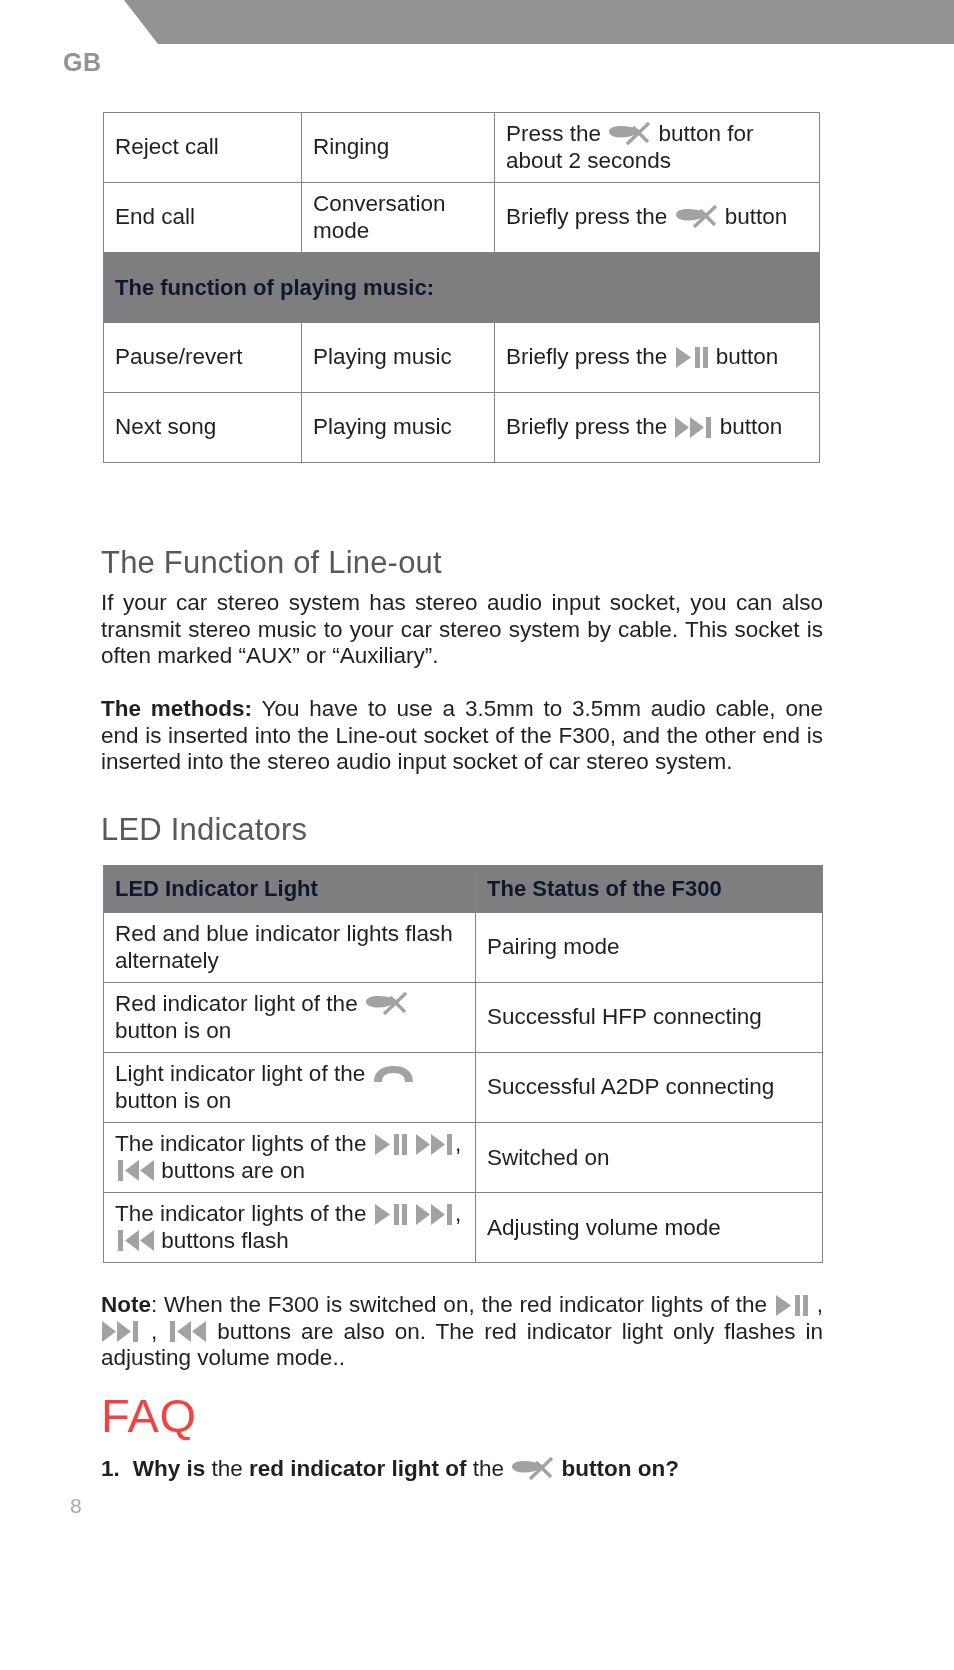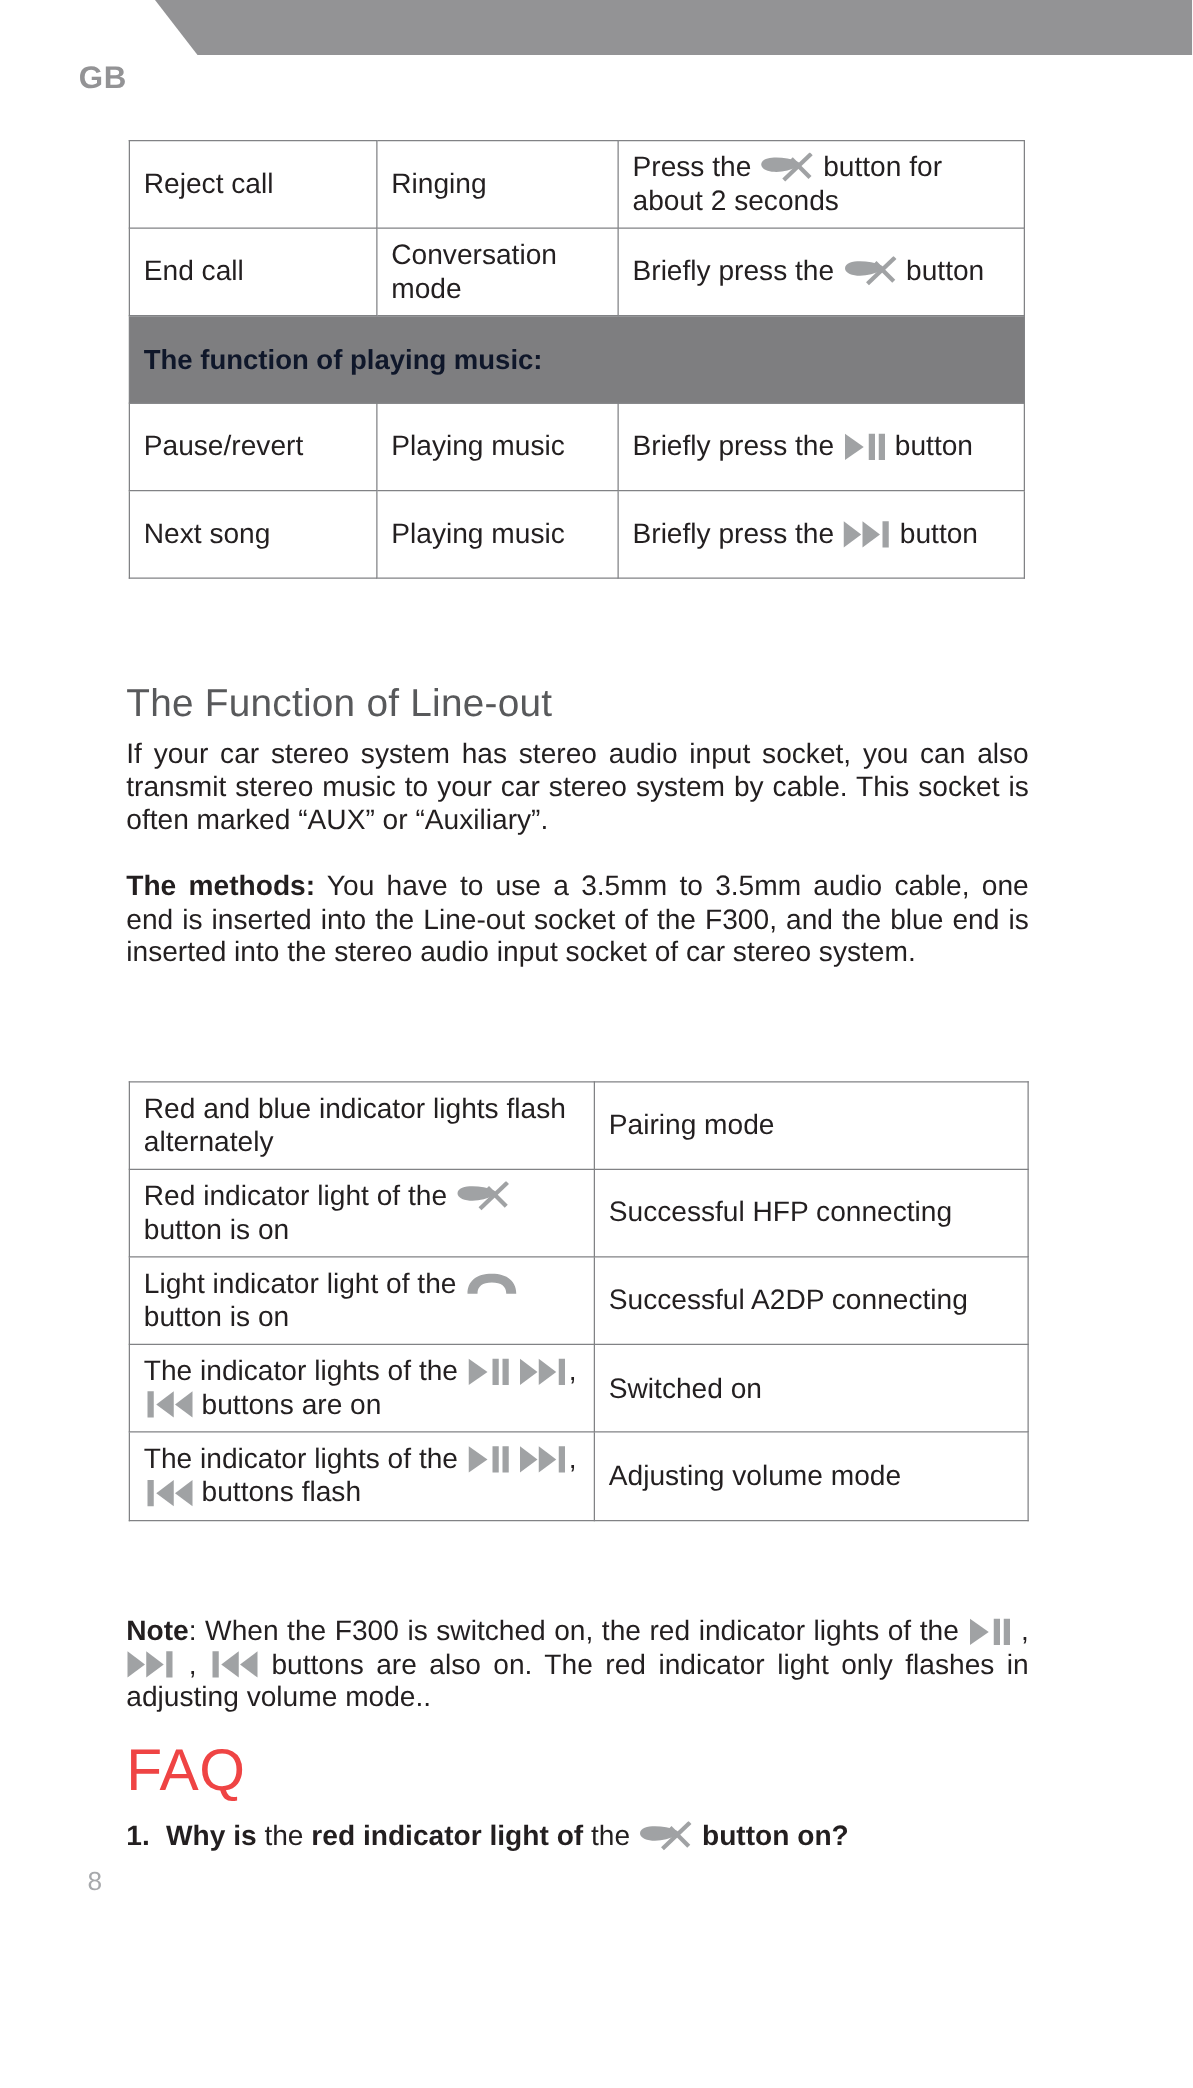--- a/index.html
+++ b/index.html
@@ -185,28 +185,33 @@
                 <path d="M1 2 L15 12.5 L1 23 Z" fill="#a0a2a4"></path>
                 <path d="M16 2 L30 12.5 L16 23 Z" fill="#a0a2a4"></path>
                 <rect x="32" y="2" width="5" height="21" fill="#a0a2a4"></rect>
               </svg></span><span> button</span></td>
         </tr>
       </tbody>
   </table>
 
   <div class="h-sec" id="h-lineout">The Function of Line-out</div>
   <div class="para" id="p-lineout">If your car stereo system has stereo audio input socket, you can also transmit stereo music to your car stereo system by cable. This socket is often marked “AUX” or “Auxiliary”.</div>
-  <div class="para" id="p-methods"><b>The methods:</b><span> You have to use a 3.5mm to 3.5mm audio cable, one end is inserted into the Line-out socket of the F300, and the blue end is inserted into the stereo audio input socket of car stereo system.</span></div>
-
+  <div class="para" id="p-methods"><b>The methods:</b><span> You have to use a 3.5mm to 3.5mm audio cable, one end is inserted into the Line-out socket of the F300, and the other end is inserted into the stereo audio input socket of car stereo system.</span></div>
+
+  <div class="h-sec" id="h-led">LED Indicators</div>
   <table class="tbl" id="led-table">
     <colgroup>
         <col class="l1">
         <col class="l2">
       </colgroup>
     <tbody id="led-table-body">
+        <tr class="hdr-row">
+          <th>LED Indicator Light</th>
+          <th>The Status of the F300</th>
+        </tr>
         <tr>
           <td><span>Red and blue indicator lights flash alternately</span></td>
           <td>Pairing mode</td>
         </tr>
         <tr>
           <td><span>Red indicator light of the </span><span class="icn ic-phone"><svg viewBox="0 0 45 24" width="45" height="24">
                 <path d="M2 9.5 C2 5.5 8 4 14 4 C20 4 26 5 31.5 7.5 C33 8.2 33 10 31.5 11 C26 14 20 15.5 14 15.5 C8 15.5 2 13.5 2 9.5 Z" fill="#a0a2a4"></path>
                 <path d="M42 1 L20 22" stroke="#a0a2a4" stroke-width="3.4" fill="none"></path>
                 <path d="M26 5 L41 20" stroke="#a0a2a4" stroke-width="3.4" fill="none"></path>
               </svg></span><span> button is on</span></td>

